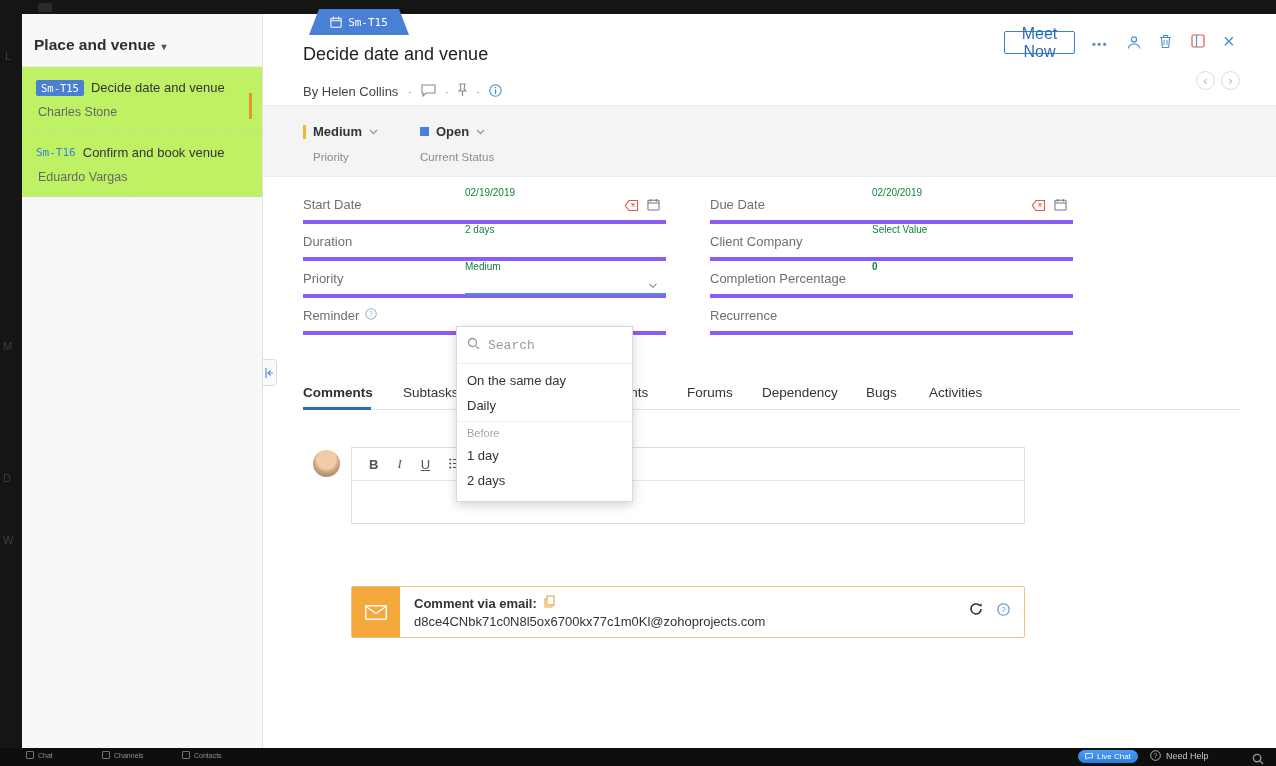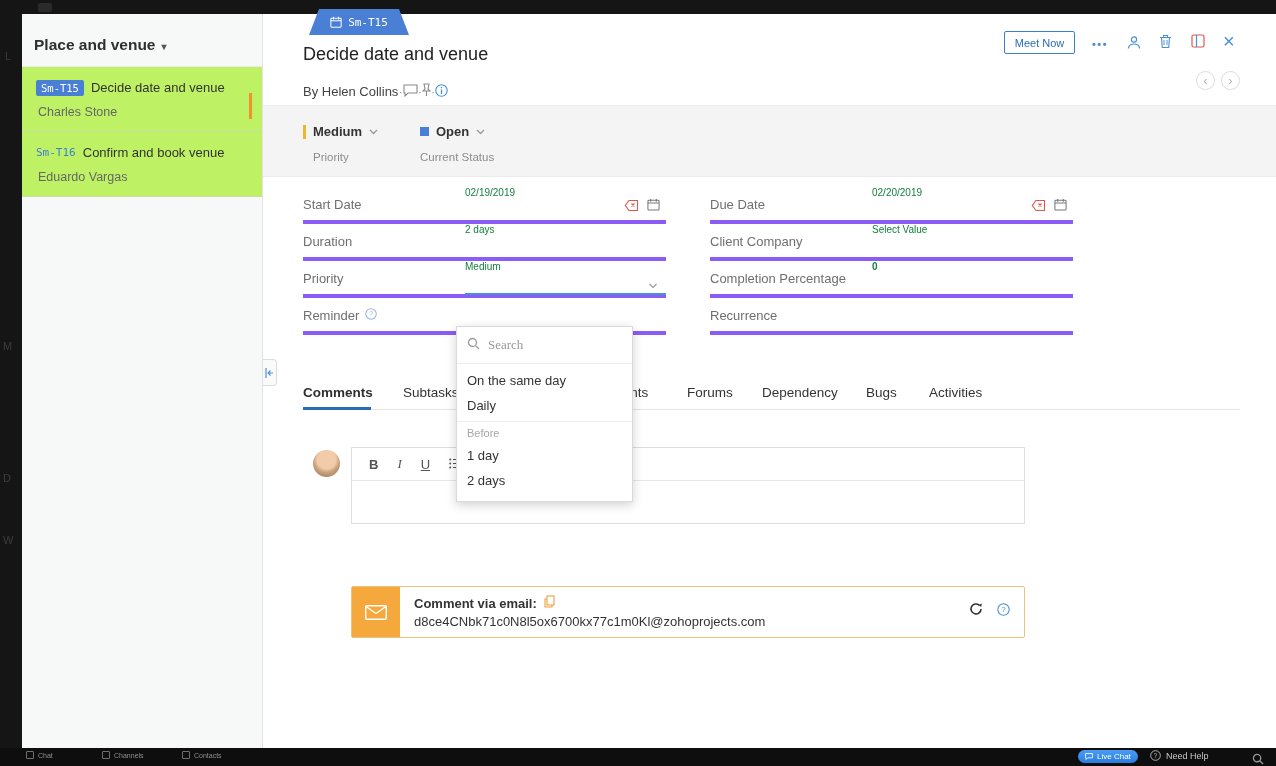--- a/index.html
+++ b/index.html
@@ -25,26 +25,26 @@
 
   
   .main{position:absolute;left:263px;top:14px;width:1013px;height:734px;background:#fff}
 
   
   .doc-tab{position:absolute;left:309px;top:9px;width:100px;height:26px;background:#4a7fd6;color:#fff;z-index:3;
     clip-path:polygon(10px 0,90px 0,100% 100%,0 100%);display:flex;align-items:center;justify-content:center;gap:6px}
   .doc-tab .badge-text{font-family:"DejaVu Sans Mono",monospace;font-size:11px}
 
   .page-title{position:absolute;left:303px;top:44px;font-size:18px;color:#222;font-weight:500}
-  .byline{position:absolute;left:303px;top:83px;display:flex;align-items:center;font-size:13px;color:#444}
+  .byline{position:absolute;left:303px;top:83px;display:flex;align-items:center;gap:9px;font-size:13px;color:#444}
   .sep-dot{color:#9a9a9a;font-size:13px}
   .ic-gray{color:#8a8a8a}
   .ic-blue{color:#4a90d9}
 
-  .meet-now{position:absolute;left:1004px;top:31px;width:71px;height:23px;background:#fff;border:1px solid #3b7fd4;border-radius:2px;color:#2b6cb8;font-size:11px;display:flex;align-items:center;justify-content:center;cursor:pointer}
+  .meet-now{position:absolute;left:1004px;top:31px;width:71px;height:23px;background:#fff;border:1px solid #3b7fd4;border-radius:2px;color:#2b6cb8;font-size:16px;display:flex;align-items:center;justify-content:center;cursor:pointer}
   .hdr-ic{position:absolute;cursor:pointer;display:flex;align-items:center;justify-content:center}
   .more-glyph{color:#4a90d9;font-size:11px;font-weight:700;letter-spacing:1.5px}
   .close-glyph{color:#4a90d9;font-size:20px;font-weight:400}
   .pager{position:absolute;width:19px;height:19px;border:1px solid #ddd;border-radius:50%;color:#b5b5b5;font-size:13px;display:flex;align-items:center;justify-content:center;background:#fff;cursor:pointer}
 
   
   .meta-band{position:absolute;left:263px;top:105px;width:1013px;height:72px;background:#f4f4f5;border-top:1px solid #ececec;border-bottom:1px solid #ececec}
   .chip{position:absolute;top:18px;display:flex;align-items:center;gap:7px;cursor:pointer}
   .chip-text{font-size:13px;font-weight:700;color:#333}
   .p-bar{width:3px;height:14px;background:#eab72f}
@@ -72,21 +72,21 @@
   .avatar{position:absolute;left:313px;top:450px;width:27px;height:27px;border-radius:50%;
     background:radial-gradient(circle at 50% 35%,#f2cba9 0 42%,#caa27e 58%,#8f6f52 100%)}
   .editor{position:absolute;left:351px;top:447px;width:674px;height:77px;border:1px solid #ddd;background:#fff}
   .ed-toolbar{height:33px;border-bottom:1px solid #e8e8e8;display:flex;align-items:center;gap:19px;padding-left:17px;color:#555}
   .ed-btn{font-size:13px;cursor:pointer}
   .b{font-weight:700}.i{font-style:italic;font-family:"Liberation Serif",serif}.u{text-decoration:underline}
 
   
   .dropdown{position:absolute;left:456px;top:326px;width:177px;background:#fff;border:1px solid #d9d9d9;box-shadow:0 3px 10px rgba(0,0,0,.18);z-index:30;padding-bottom:8px}
   .dd-search{height:37px;border-bottom:1px solid #ececec;display:flex;align-items:center;gap:8px;padding:0 10px;color:#9a9a9a}
-  .dd-search input{border:none;outline:none;font-size:13px;width:120px;color:#15803d;font-family:Liberation Serif, serif;background:transparent}
+  .dd-search input{border:none;outline:none;font-size:13px;width:120px;color:#15803d;font-family:Liberation Mono, monospace;background:transparent}
   .dd-search input::placeholder{color:#9a9a9a}
   .dd-opts{padding-top:4px}
   .dd-opt{height:25px;line-height:25px;padding-left:10px;font-size:13px;color:#333;cursor:pointer}
   .dd-group{height:22px;line-height:22px;padding-left:10px;font-size:11px;color:#a6a6a6;border-top:1px solid #efefef;margin-top:3px}
 
   
   .email-panel{position:absolute;left:351px;top:586px;width:674px;height:52px;border:1px solid #eec27f;border-radius:2px;background:#fff}
   .email-flag{position:absolute;left:0;top:0;bottom:0;width:48px;background:#f5a93c;display:flex;align-items:center;justify-content:center}
   .email-line1{position:absolute;left:62px;top:8px;font-size:13px;font-weight:700;color:#333;display:flex;align-items:center;gap:7px}
   .email-line2{position:absolute;left:62px;top:27px;font-size:13px;color:#333}

